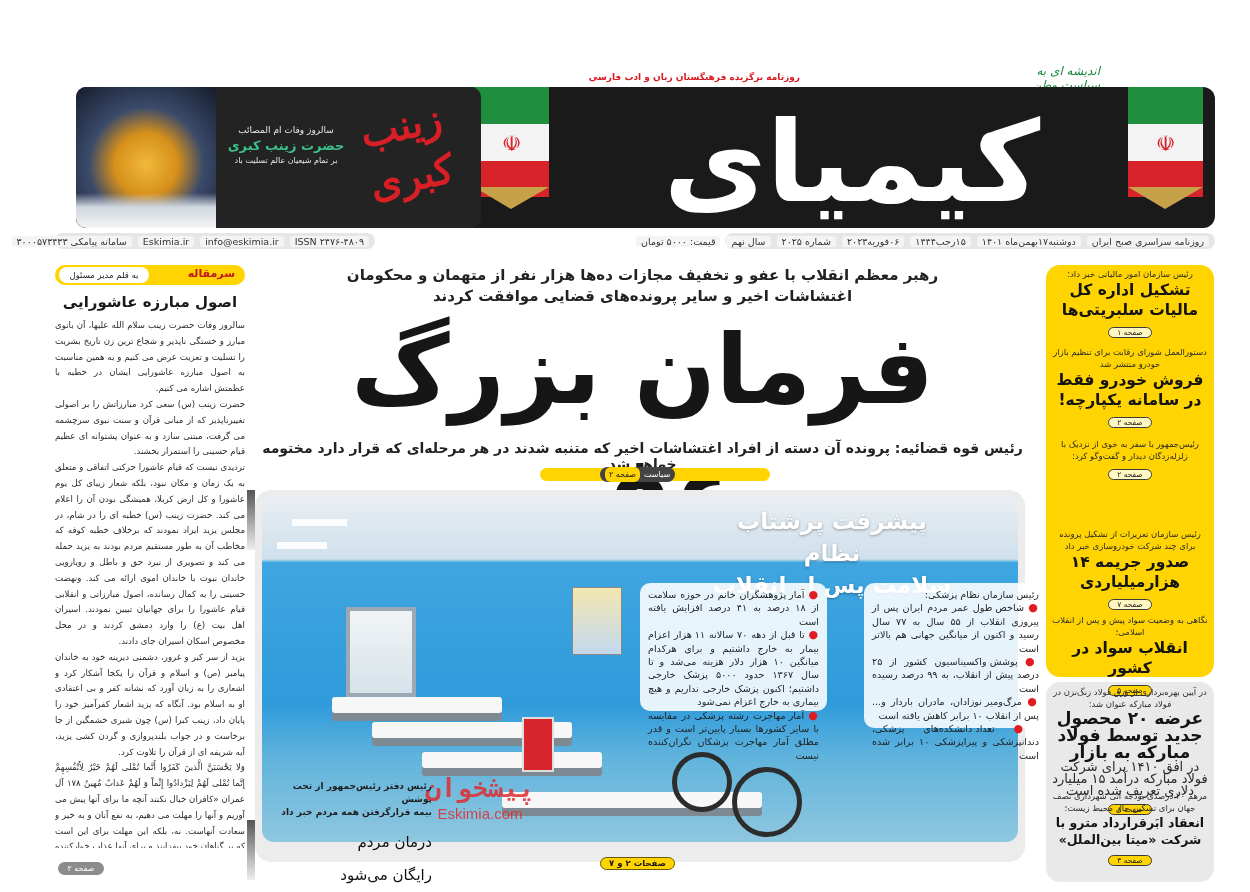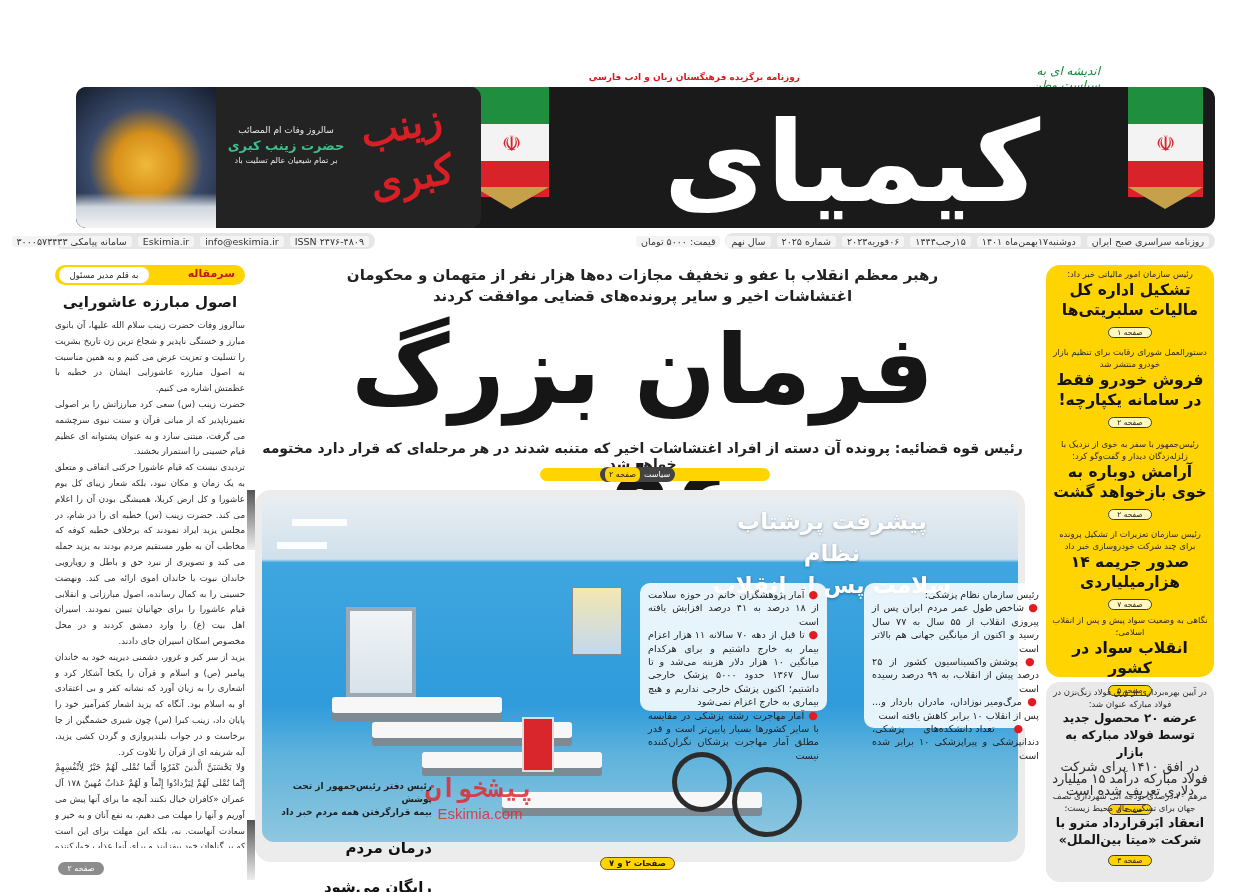--- a/index.html
+++ b/index.html
@@ -54,21 +54,21 @@
   .bed { position:absolute; height:16px; background:#f7f7f7; border-radius:3px; box-shadow:0 8px 0 #7e8a93; }
   .cart { position:absolute; left:260px; top:220px; width:32px; height:55px; background:#d9262c; border:2px solid #ddd; }
   .wheelchair { position:absolute; width:60px; height:60px; border:5px solid #2c2c2c; border-radius:50%; }
   .poster { position:absolute; left:310px; top:90px; width:50px; height:68px; background:linear-gradient(#f4e7b0,#c3d8ef); border:1px solid #888; }
   .photo-title { position:absolute; left:712px; top:505px; width:240px; text-align:center; font-size:23px; font-weight:bold; line-height:32px; direction:rtl; color:#fff; text-shadow:0 1px 3px rgba(0,0,0,.35); }
   .factbox { position:absolute; background:rgba(255,255,255,.88); border-radius:10px; direction:rtl; font-size:9.6px; line-height:13.4px; padding:5px 8px; color:#1d1d1d; text-align:justify; }
   .factbox .it { display:block; }
   .factbox .dot { color:#e11b22; font-size:11px; }
   .photo-cap { position:absolute; left:262px; top:780px; width:170px; direction:rtl; }
   .photo-cap .k { font-size:9px; color:#1d1d1d; font-weight:bold; line-height:13px; }
-  .photo-cap .t { font-size:15px; font-weight:bold; line-height:19px; margin-top:20px; color:#111; }
+  .photo-cap .t { font-size:15px; font-weight:normal; line-height:19px; margin-top:14px; color:#111; }
   .watermark { position:absolute; left:420px; top:775px; width:120px; text-align:center; color:#e02b30; opacity:.85; }
   .watermark .fa { font-size:26px; font-weight:bold; font-family:Liberation Mono, monospace; direction:rtl; line-height:30px; }
   .watermark .en { font-size:15px; font-family:"Liberation Sans", sans-serif; }
   .pages-pill { position:absolute; left:600px; top:857px; width:75px; height:13px; background:#ffd400; border:1.5px solid #6a5a00; border-radius:8px; font-size:8.5px; text-align:center; line-height:10px; direction:rtl; font-weight:bold; }
   
   .ybox { position:absolute; left:1046px; top:265px; width:168px; height:412px; background:#ffd400; border-radius:14px; }
   .gbox { position:absolute; left:1046px; top:682px; width:168px; height:200px; background:#e9e9e9; border-radius:14px; }
   .rstory { position:absolute; left:1050px; width:160px; text-align:center; direction:rtl; }
   .rstory .k { font-size:8.5px; line-height:12px; color:#2a2a2a; }
   .rstory .t { font-size:15.5px; font-weight:bold; line-height:20px; color:#141414; }
@@ -213,37 +213,36 @@
   <div class="t">تشکیل اداره کل مالیات سلبریتی‌ها</div>
   <div class="rpill ybox-pill">صفحه ۱</div>
 </div>
 <div class="rstory" style="top:346px;">
   <div class="k">دستورالعمل شورای رقابت برای تنظیم بازار خودرو منتشر شد</div>
   <div class="t">فروش خودرو فقط در سامانه یکپارچه!</div>
   <div class="rpill ybox-pill">صفحه ۲</div>
 </div>
 <div class="rstory" style="top:438px;">
   <div class="k">رئیس‌جمهور با سفر به خوی از نزدیک با زلزله‌زدگان دیدار و گفت‌وگو کرد:</div>
-  <div class="t">آرامش دوباره به خوی بازخواهد گشت</div>
   <div class="rpill ybox-pill">صفحه ۲</div>
 </div>
 <div class="rstory" style="top:528px;">
   <div class="k">رئیس سازمان تعزیرات از تشکیل پرونده برای چند شرکت خودروسازی خبر داد</div>
   <div class="t">صدور جریمه ۱۴ هزارمیلیاردی</div>
   <div class="rpill ybox-pill">صفحه ۷</div>
 </div>
 <div class="rstory" style="top:614px;">
   <div class="k">نگاهی به وضعیت سواد پیش و پس از انقلاب اسلامی؛</div>
   <div class="t">انقلاب سواد در کشور</div>
   <div class="rpill">صفحه ۵</div>
 </div>
 
 <div class="rstory" style="top:686px;">
   <div class="k">در آیین بهره‌برداری از ورق فولاد زنگ‌نزن در فولاد مبارکه عنوان شد:</div>
-  <div class="t" style="font-size:12px; line-height:17px;">عرضه ۲۰ محصول جدید توسط فولاد مبارکه به بازار</div>
+  <div class="t" style="font-size:17px; line-height:17px;">عرضه ۲۰ محصول جدید توسط فولاد مبارکه به بازار</div>
   <div class="d">در افق ۱۴۱۰ برای شرکت فولاد مبارکه درآمد ۱۵ میلیارد دلاری تعریف شده است</div>
   <div class="rpill">صفحه ۸</div>
 </div>
 <div class="rstory" style="top:790px;">
   <div class="k">مرهم ۲۰ درصدی بودجه آتی شهرداری نصف جهان برای تسکین حال محیط زیست؛</div>
   <div class="t" style="font-size:12.5px; line-height:17px;">انعقاد ابَرقرارداد مترو با شرکت «میتا بین‌الملل»</div>
   <div class="rpill">صفحه ۳</div>
 </div>
 
 </body></html>

